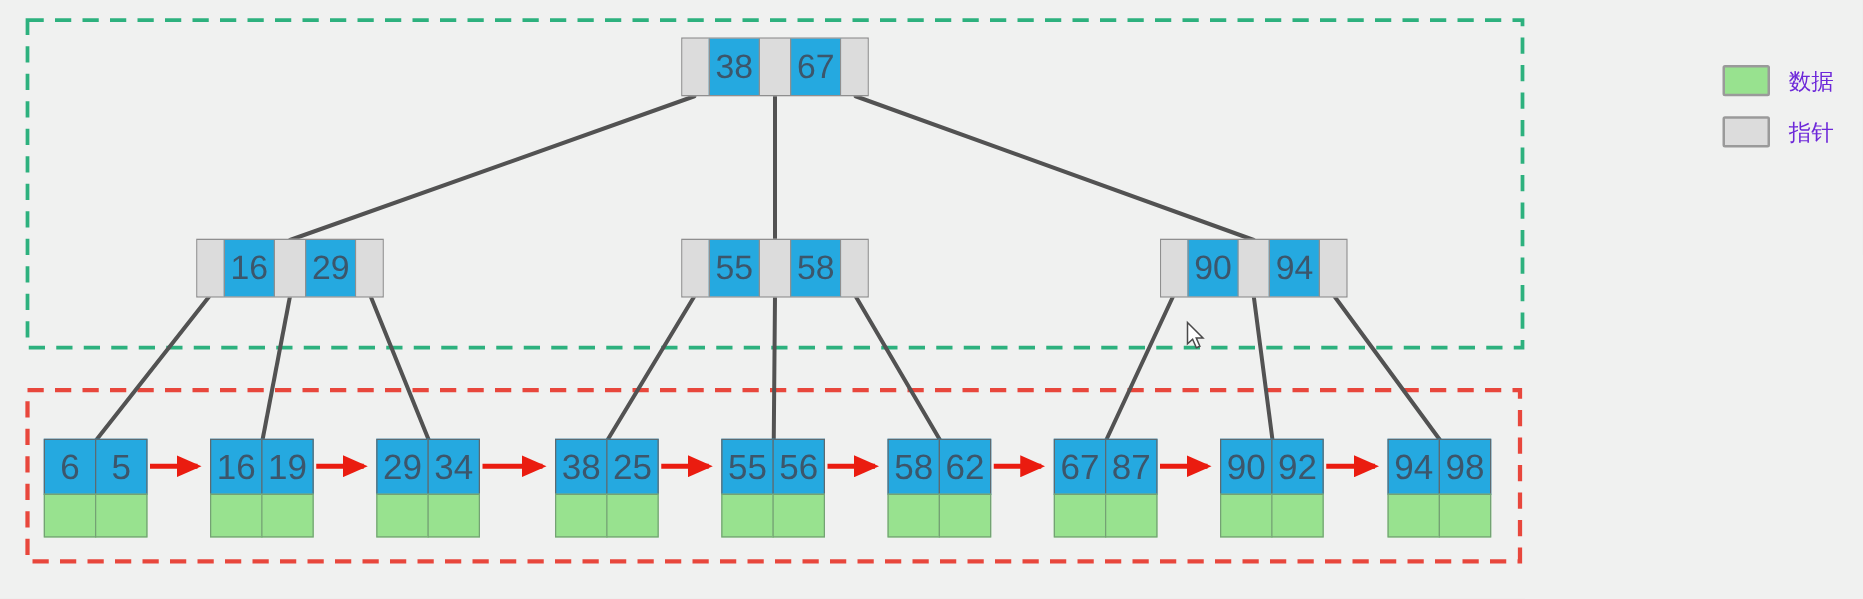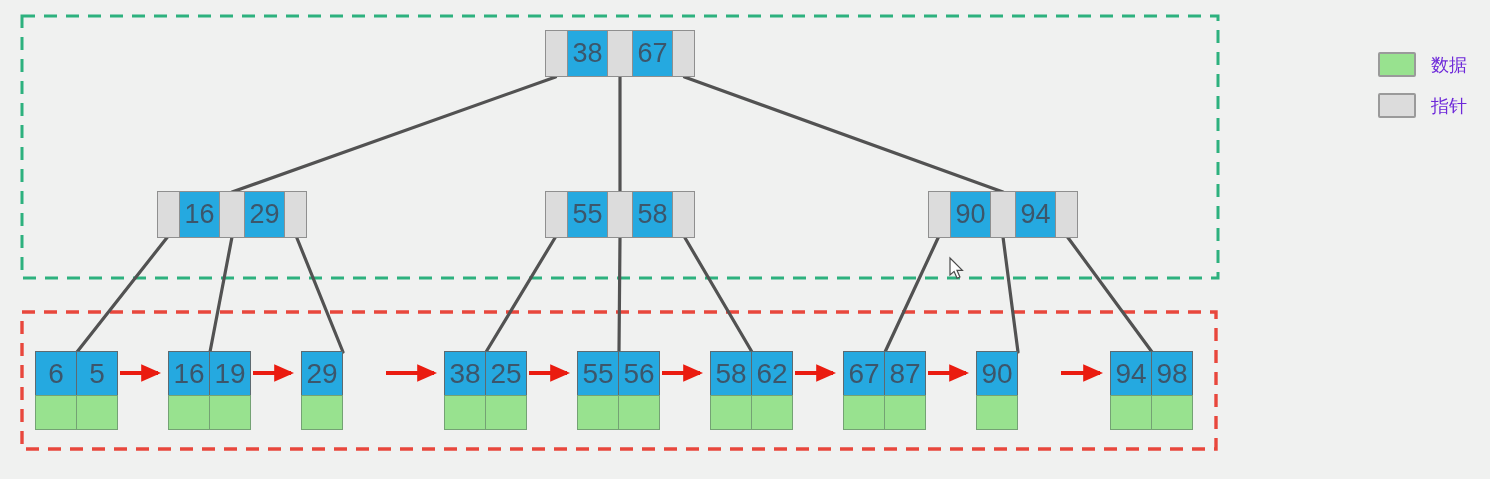--- a/index.html
+++ b/index.html
@@ -201,20 +201,24 @@
         <div class="leaf-col">
           <div class="leaf-key">19</div>
           <div class="leaf-data"></div>
         </div>
       </div>
       <div class="leaf-node" style="left: 301px; top: 351px;">
         <div class="leaf-col">
           <div class="leaf-key">29</div>
           <div class="leaf-data"></div>
         </div>
+        <div class="leaf-col">
+          <div class="leaf-key">34</div>
+          <div class="leaf-data"></div>
+        </div>
       </div>
       <div class="leaf-node" style="left: 444px; top: 351px;">
         <div class="leaf-col">
           <div class="leaf-key">38</div>
           <div class="leaf-data"></div>
         </div>
         <div class="leaf-col">
           <div class="leaf-key">25</div>
           <div class="leaf-data"></div>
         </div>
@@ -245,20 +249,24 @@
           <div class="leaf-data"></div>
         </div>
         <div class="leaf-col">
           <div class="leaf-key">87</div>
           <div class="leaf-data"></div>
         </div>
       </div>
       <div class="leaf-node" style="left: 976px; top: 351px;">
         <div class="leaf-col">
           <div class="leaf-key">90</div>
+          <div class="leaf-data"></div>
+        </div>
+        <div class="leaf-col">
+          <div class="leaf-key">92</div>
           <div class="leaf-data"></div>
         </div>
       </div>
       <div class="leaf-node" style="left: 1110px; top: 351px;">
         <div class="leaf-col">
           <div class="leaf-key">94</div>
           <div class="leaf-data"></div>
         </div>
         <div class="leaf-col">
           <div class="leaf-key">98</div>

